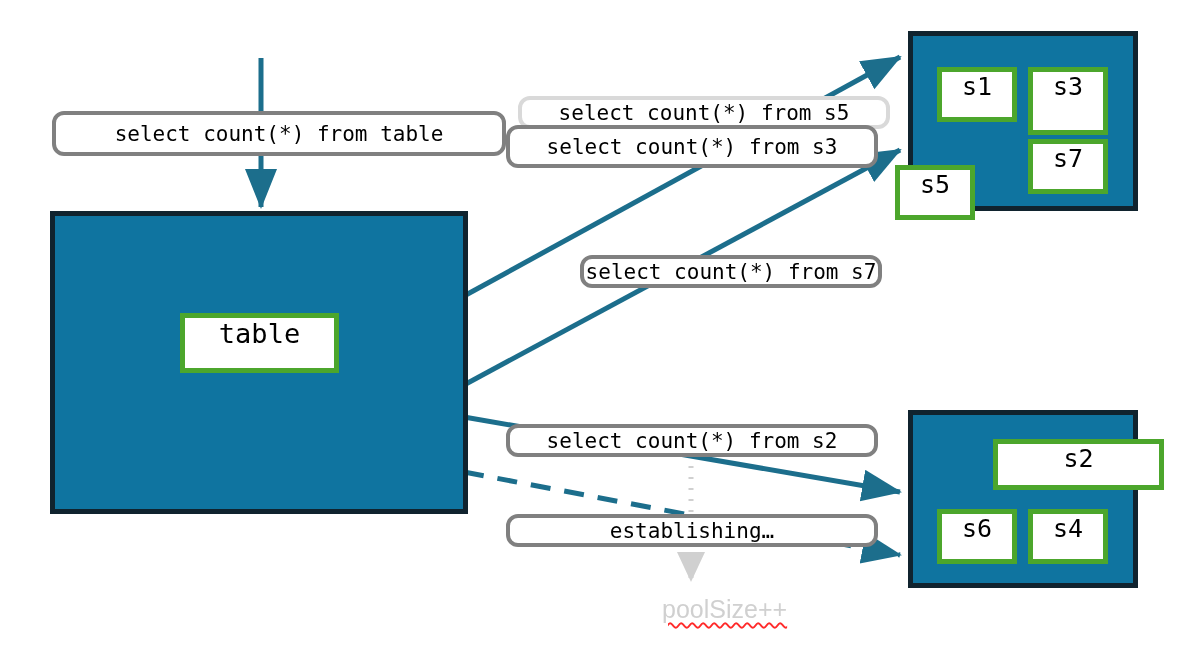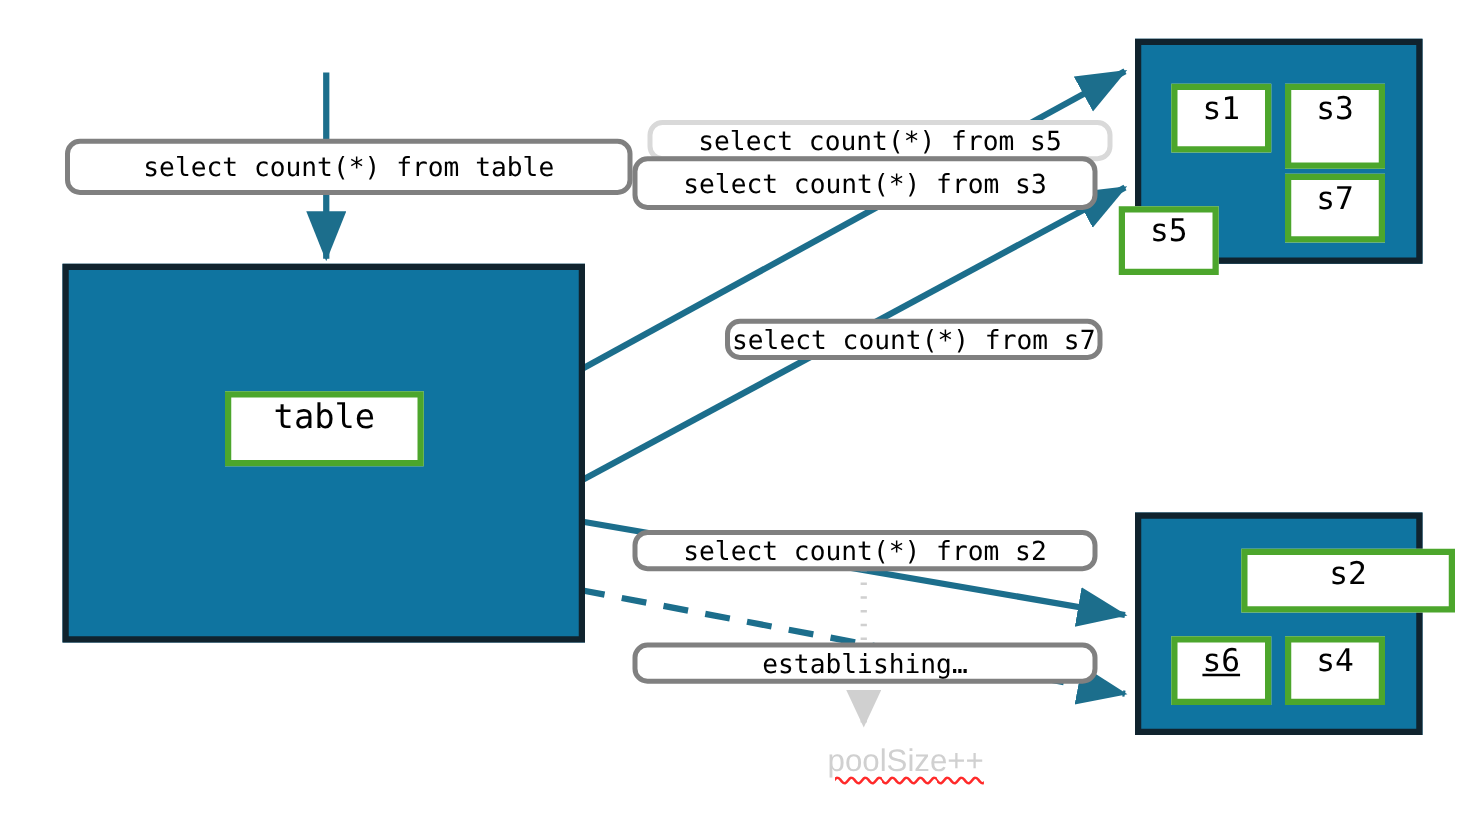--- a/index.html
+++ b/index.html
@@ -142,21 +142,21 @@
   <div class="node-box small" style="left:1028px; top:139px; width:80px; height:55px;">
     <span>s7</span>
   </div>
 
   <div class="container-box" style="left:908px; top:410px; width:230px; height:178px;"></div>
 
   <div class="node-box small" style="left:993px; top:439px; width:171px; height:51px;">
     <span>s2</span>
   </div>
 
-  <div class="node-box small" style="left:937px; top:509px; width:80px; height:55px;text-decoration:underline;">
+  <div class="node-box small" style="left:937px; top:509px; width:80px; height:55px;">
     <span>s6</span>
   </div>
 
   <div class="node-box small" style="left:1028px; top:509px; width:80px; height:55px;">
     <span>s4</span>
   </div>
 
   <div class="query-label faint" style="left:506px; top:96px; width:372px; height:33px;">
     <span>select count(*) from s5</span>
   </div>

